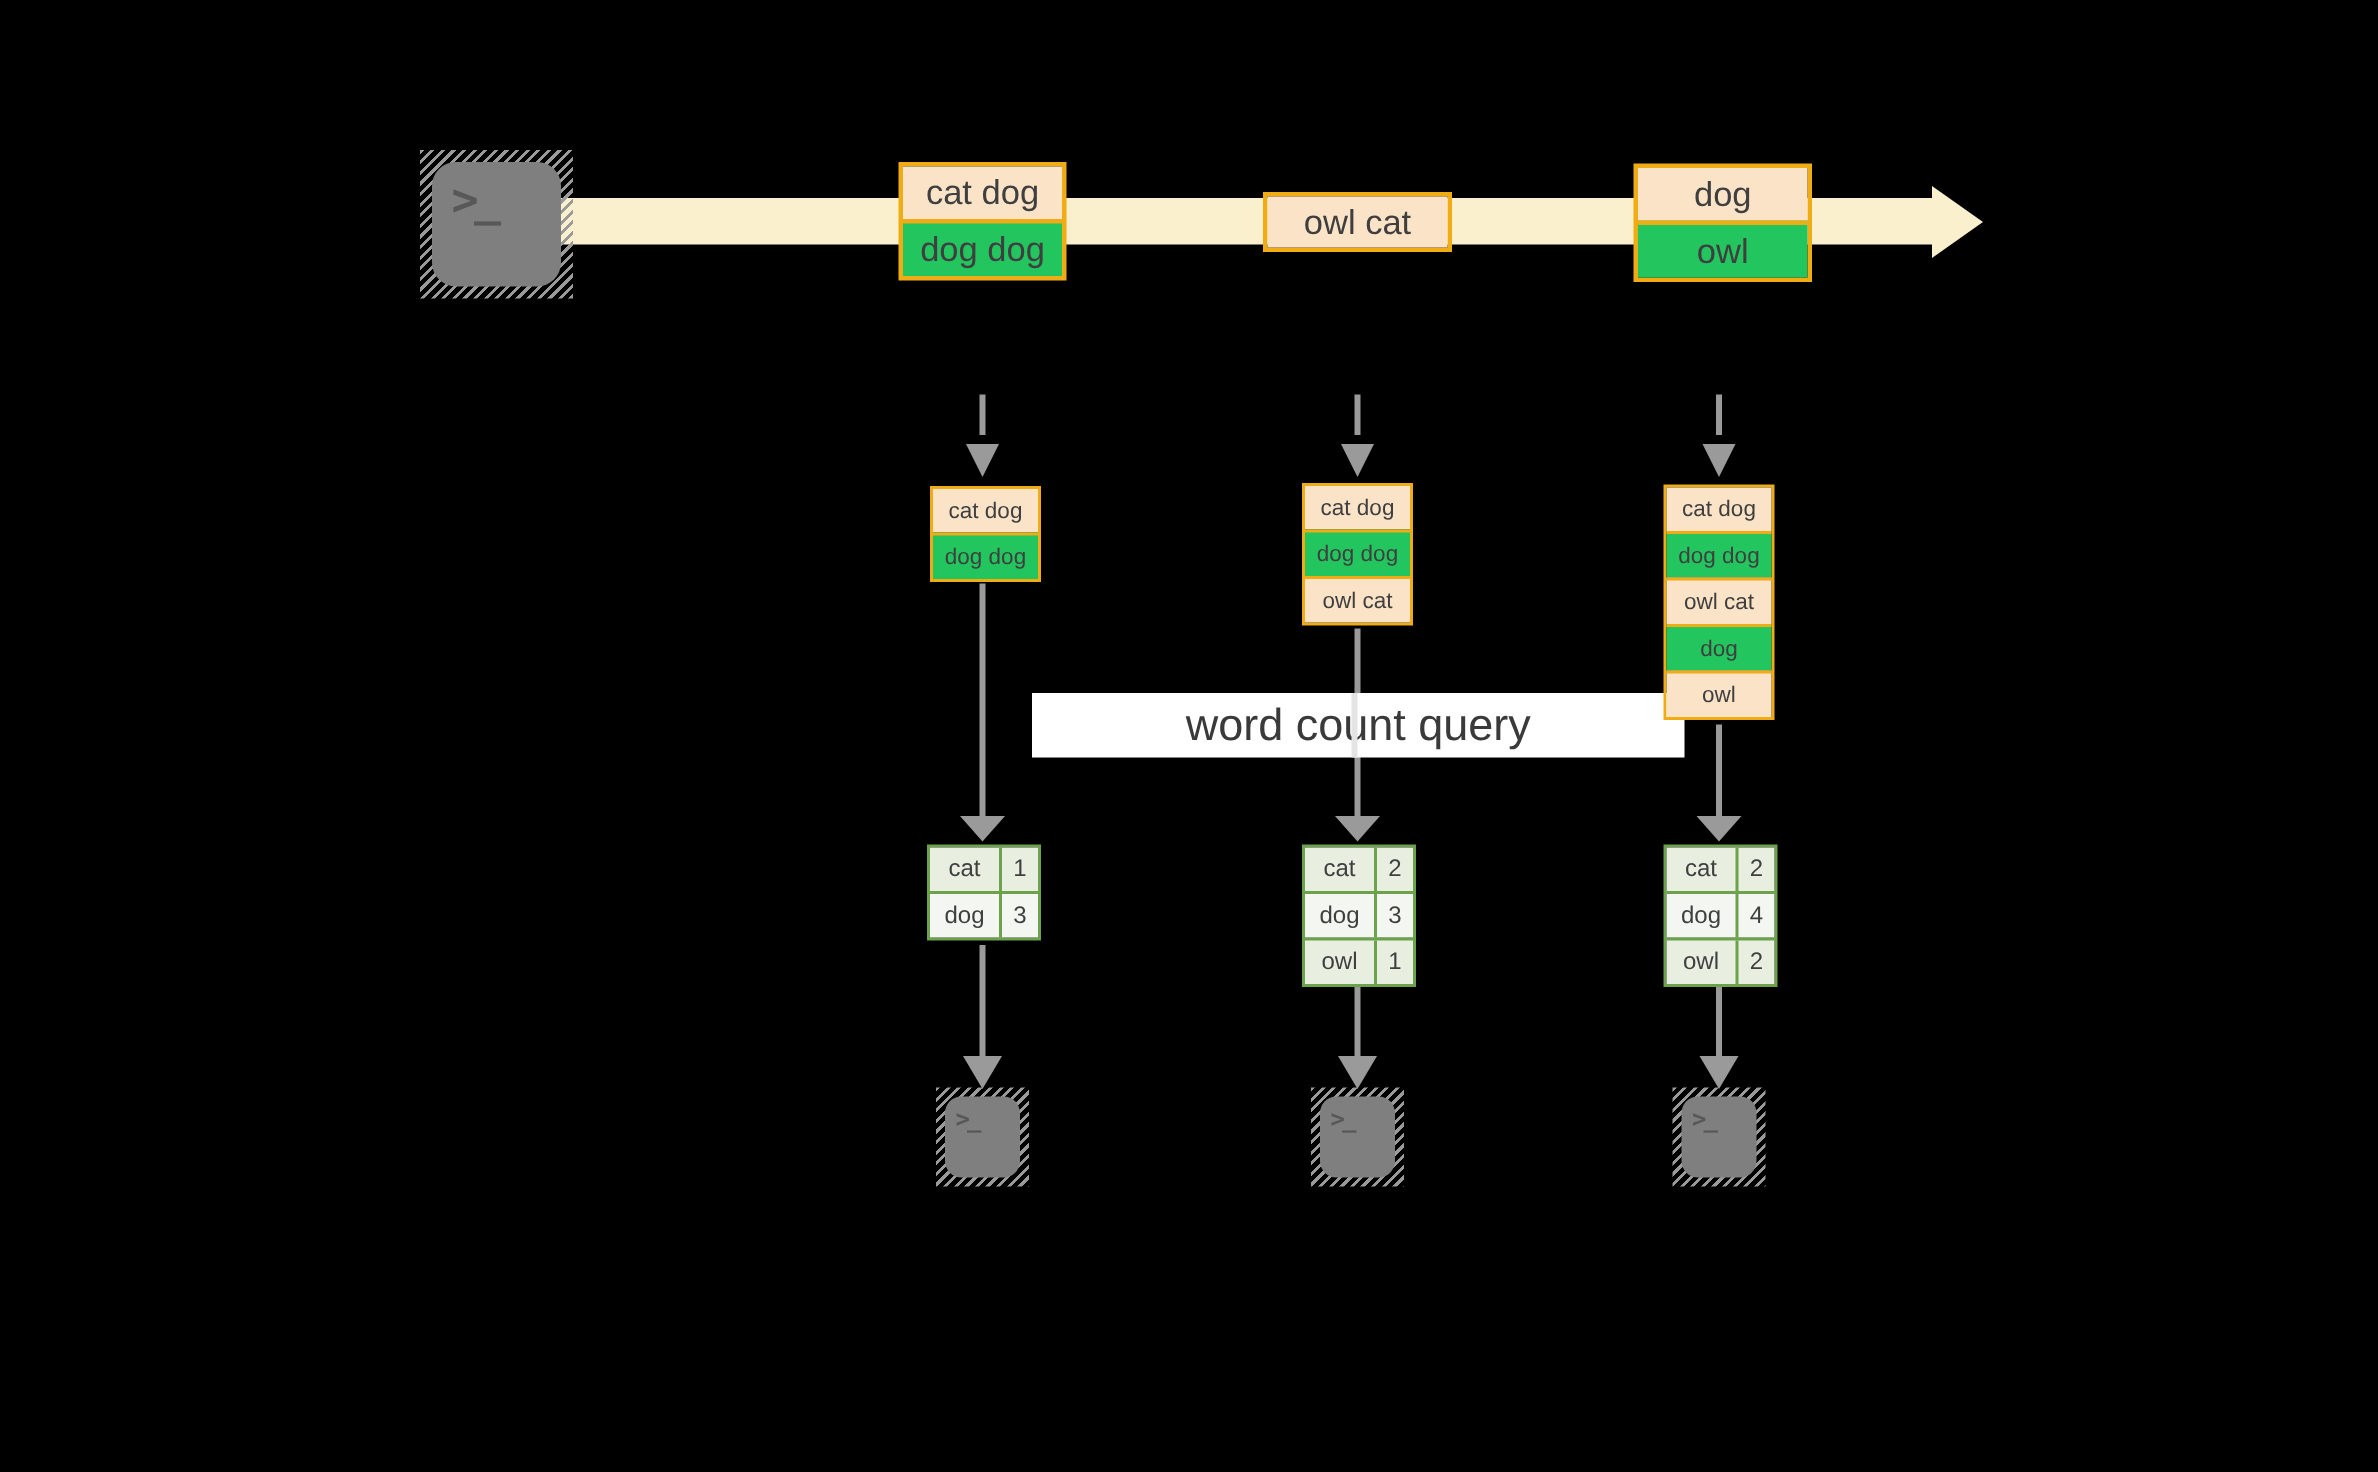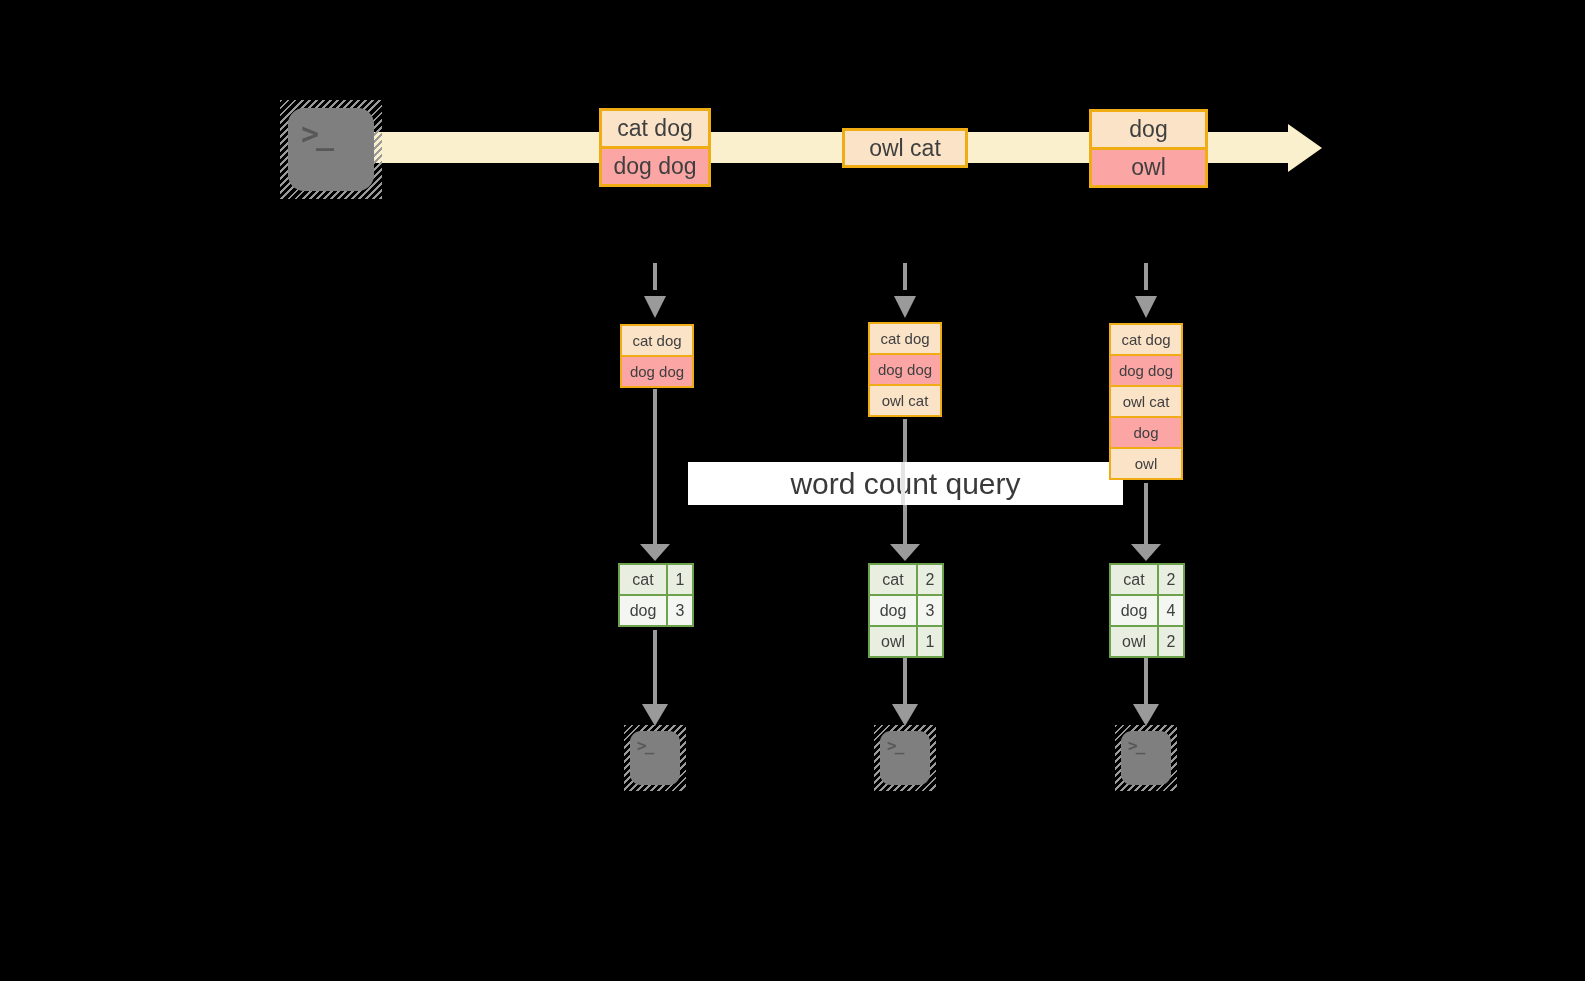--- a/index.html
+++ b/index.html
@@ -42,21 +42,21 @@
   
   .ebox{
     position:absolute;z-index:3;
     border:3px solid #f0ac14;box-sizing:border-box;
     text-align:center;font-size:23px;
   }
   .erow{height:35px;line-height:35px;}
   .ebox.single .erow{height:34px;line-height:34px;}
   .erow + .erow{border-top:3px solid #f0ac14;}
   .r-a{background:#fae3c7;}
-  .r-b{background:#fca5a5;}
+  .r-b{background:#22c55e;}
   
   .stack{
     position:absolute;z-index:6;width:74px;
     border:2.5px solid #f0ac14;box-sizing:border-box;
     text-align:center;font-size:15px;
   }
   .srow{height:29px;line-height:29px;}
   .srow + .srow{border-top:2.5px solid #f0ac14;}
   
   .banner{

